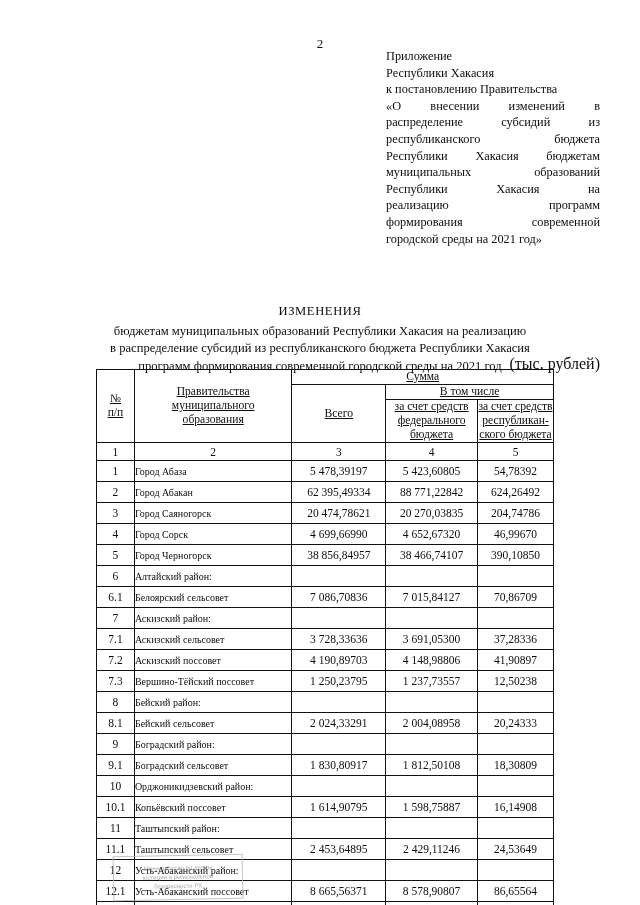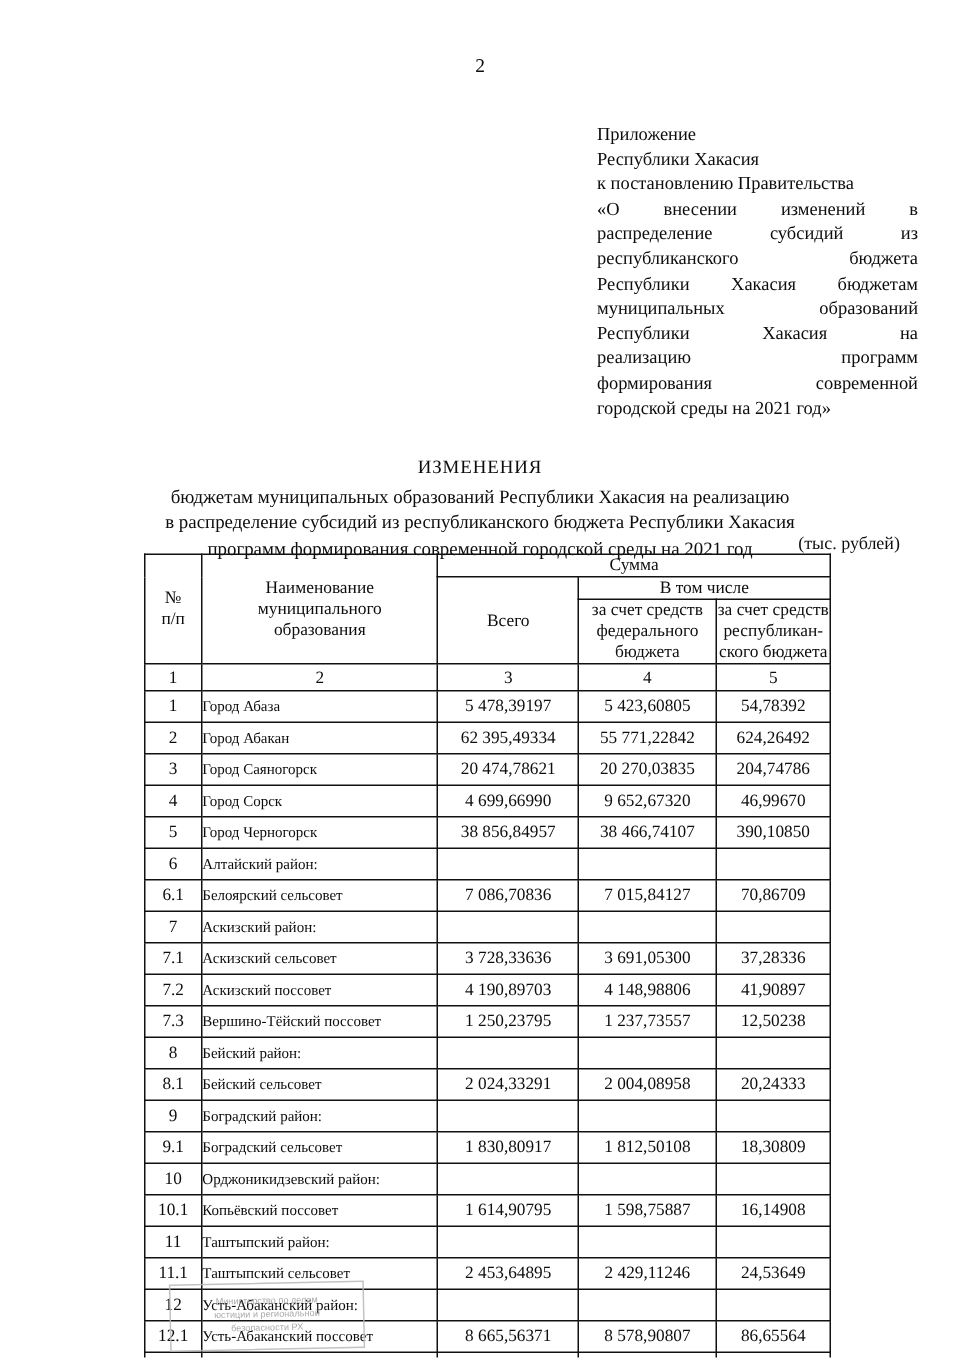--- a/index.html
+++ b/index.html
@@ -29,26 +29,25 @@
     top: 36px;
     left: 0;
     width: 640px;
     text-align: center;
     font-size: 13px;
   }
 
   
   .addressee {
     position: absolute;
-    top: 81px;
+    top: 48px;
     left: 386px;
     width: 214px;
     font-size: 12.3px;
     line-height: 16.6px;
-    margin-left: 12px;
   }
   .addressee .plain { text-align: left; }
   .addressee .just {
     text-align: justify;
     text-align-last: justify;
   }
   .addressee .just.last {
     text-align: justify;
     text-align-last: left;
   }
@@ -69,21 +68,21 @@
     margin-bottom: 2px;
   }
 
   
   .units {
     position: absolute;
     top: 355px;
     left: 0;
     width: 600px;
     text-align: right;
-    font-size: 12px;
+    font-size: 16px;
   }
 
   
   table.main {
     position: absolute;
     top: 369px;
     left: 96px;
     width: 458px;
     border-collapse: collapse;
     font-size: 11.6px;
@@ -91,20 +90,21 @@
   table.main td, table.main th {
     border: 1px solid #111;
     padding: 0;
     font-weight: normal;
     vertical-align: middle;
   }
   .h-cell {
     text-align: center;
     line-height: 14px;
     padding: 2px 2px;
+    text-decoration: underline;
   }
   .num-col   { width: 38px; }
   .name-col  { width: 158px; }
   .total-col { width: 94px; }
   .fed-col   { width: 92px; }
   .rep-col   { width: 76px; }
 
   .colnum td {
     text-align: center;
     height: 17px;
@@ -185,21 +185,21 @@
         <col class="fed-col">
         <col class="rep-col">
     </colgroup>
     <thead>
       <tr>
         <th class="h-cell" rowspan="3">
           <div>№</div>
           <div>п/п</div>
         </th>
         <th class="h-cell" rowspan="3">
-          <div>Наименование</div>
+          <div>Правительства</div>
           <div>муниципального</div>
           <div>образования</div>
         </th>
         <th class="h-cell" colspan="3">Сумма</th>
       </tr>
       <tr>
         <th class="h-cell" rowspan="2">Всего</th>
         <th class="h-cell" colspan="2">В том числе</th>
       </tr>
       <tr>
@@ -227,35 +227,35 @@
           <td class="c-idx">1</td>
           <td class="c-name">Город Абаза</td>
           <td class="c-val">5 478,39197</td>
           <td class="c-val">5 423,60805</td>
           <td class="c-val">54,78392</td>
         </tr>
         <tr>
           <td class="c-idx">2</td>
           <td class="c-name">Город Абакан</td>
           <td class="c-val">62 395,49334</td>
-          <td class="c-val">55 771,22842</td>
+          <td class="c-val">88 771,22842</td>
           <td class="c-val">624,26492</td>
         </tr>
         <tr>
           <td class="c-idx">3</td>
           <td class="c-name">Город Саяногорск</td>
           <td class="c-val">20 474,78621</td>
           <td class="c-val">20 270,03835</td>
           <td class="c-val">204,74786</td>
         </tr>
         <tr>
           <td class="c-idx">4</td>
           <td class="c-name">Город Сорск</td>
           <td class="c-val">4 699,66990</td>
-          <td class="c-val">9 652,67320</td>
+          <td class="c-val">4 652,67320</td>
           <td class="c-val">46,99670</td>
         </tr>
         <tr>
           <td class="c-idx">5</td>
           <td class="c-name">Город Черногорск</td>
           <td class="c-val">38 856,84957</td>
           <td class="c-val">38 466,74107</td>
           <td class="c-val">390,10850</td>
         </tr>
         <tr>

